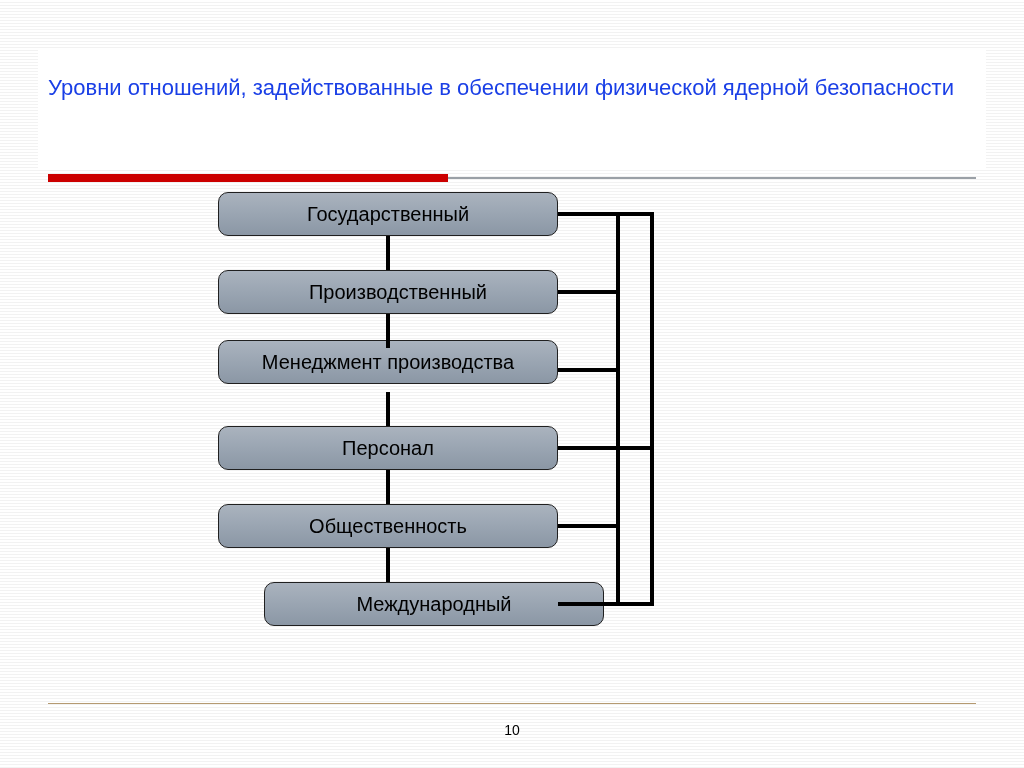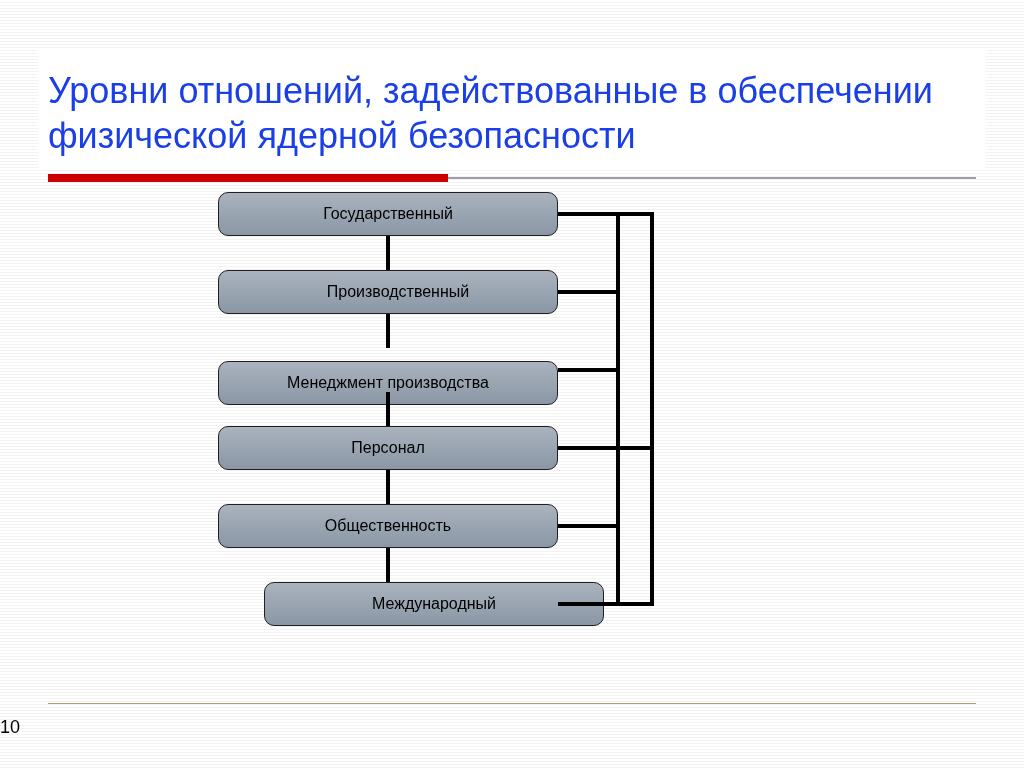--- a/index.html
+++ b/index.html
@@ -29,23 +29,23 @@
     position: absolute;
     left: 38px; right: 38px;
     top: 48px;
     height: 120px;
     background: #ffffff;
   }
   .title {
     position: absolute;
     left: 48px;
     right: 60px;
-    top: 68px;
+    top: 74px;
     color: #1a3fe6;
-    font-size: 36px;
+    font-size: 22px;
     line-height: 1.25;
     font-weight: 400;
   }
   .rule-red {
     position: absolute;
     left: 48px;
     top: 174px;
     width: 400px;
     height: 8px;
     background: #cc0000;
@@ -64,21 +64,22 @@
     right: 48px;
     bottom: 64px;
     height: 1px;
     background: #b59a71;
   }
   .page-num {
     position: absolute;
     right: 0;
     left: 0;
     bottom: 30px;
-    font-size: 18px;
+    text-align: center;
+    font-size: 14px;
     color: #000;
   }
 
   
   .diagram {
     position: absolute;
     left: 0;
     top: 192px;
     width: 1024px;
     height: 460px;
@@ -88,21 +89,21 @@
     width: 340px;
     height: 44px;
     background: linear-gradient(to bottom, #aab3be 0%, #9aa5b2 50%, #8b97a5 100%);
     border: 1px solid #202020;
     border-radius: 10px;
     box-sizing: border-box;
     display: flex;
     align-items: center;
     justify-content: center;
     color: #000;
-    font-size: 16px;
+    font-size: 20px;
   }
   
   .level-box { left: 218px; }
 
   
   .line { position: absolute; background: #000; }
 </style>
 </head>
 <body>
 <div class="slide">
@@ -113,21 +114,21 @@
   <div class="rule-grey"></div>
 
   <div class="diagram">
 
     <div class="level-box" style="top:0px;">
         <span>Государственный</span>
       </div>
     <div class="level-box" style="top:78px;padding-left:20px;">
         <span>Производственный</span>
       </div>
-    <div class="level-box" style="top:169px;">
+    <div class="level-box" style="top:148px;">
         <span>Менеджмент производства</span>
       </div>
     <div class="level-box" style="top:234px;">
         <span>Персонал</span>
       </div>
     <div class="level-box" style="top:312px;">
         <span>Общественность</span>
       </div>
     <div class="level-box" style="top:390px;margin-left:46px;">
         <span>Международный</span>

